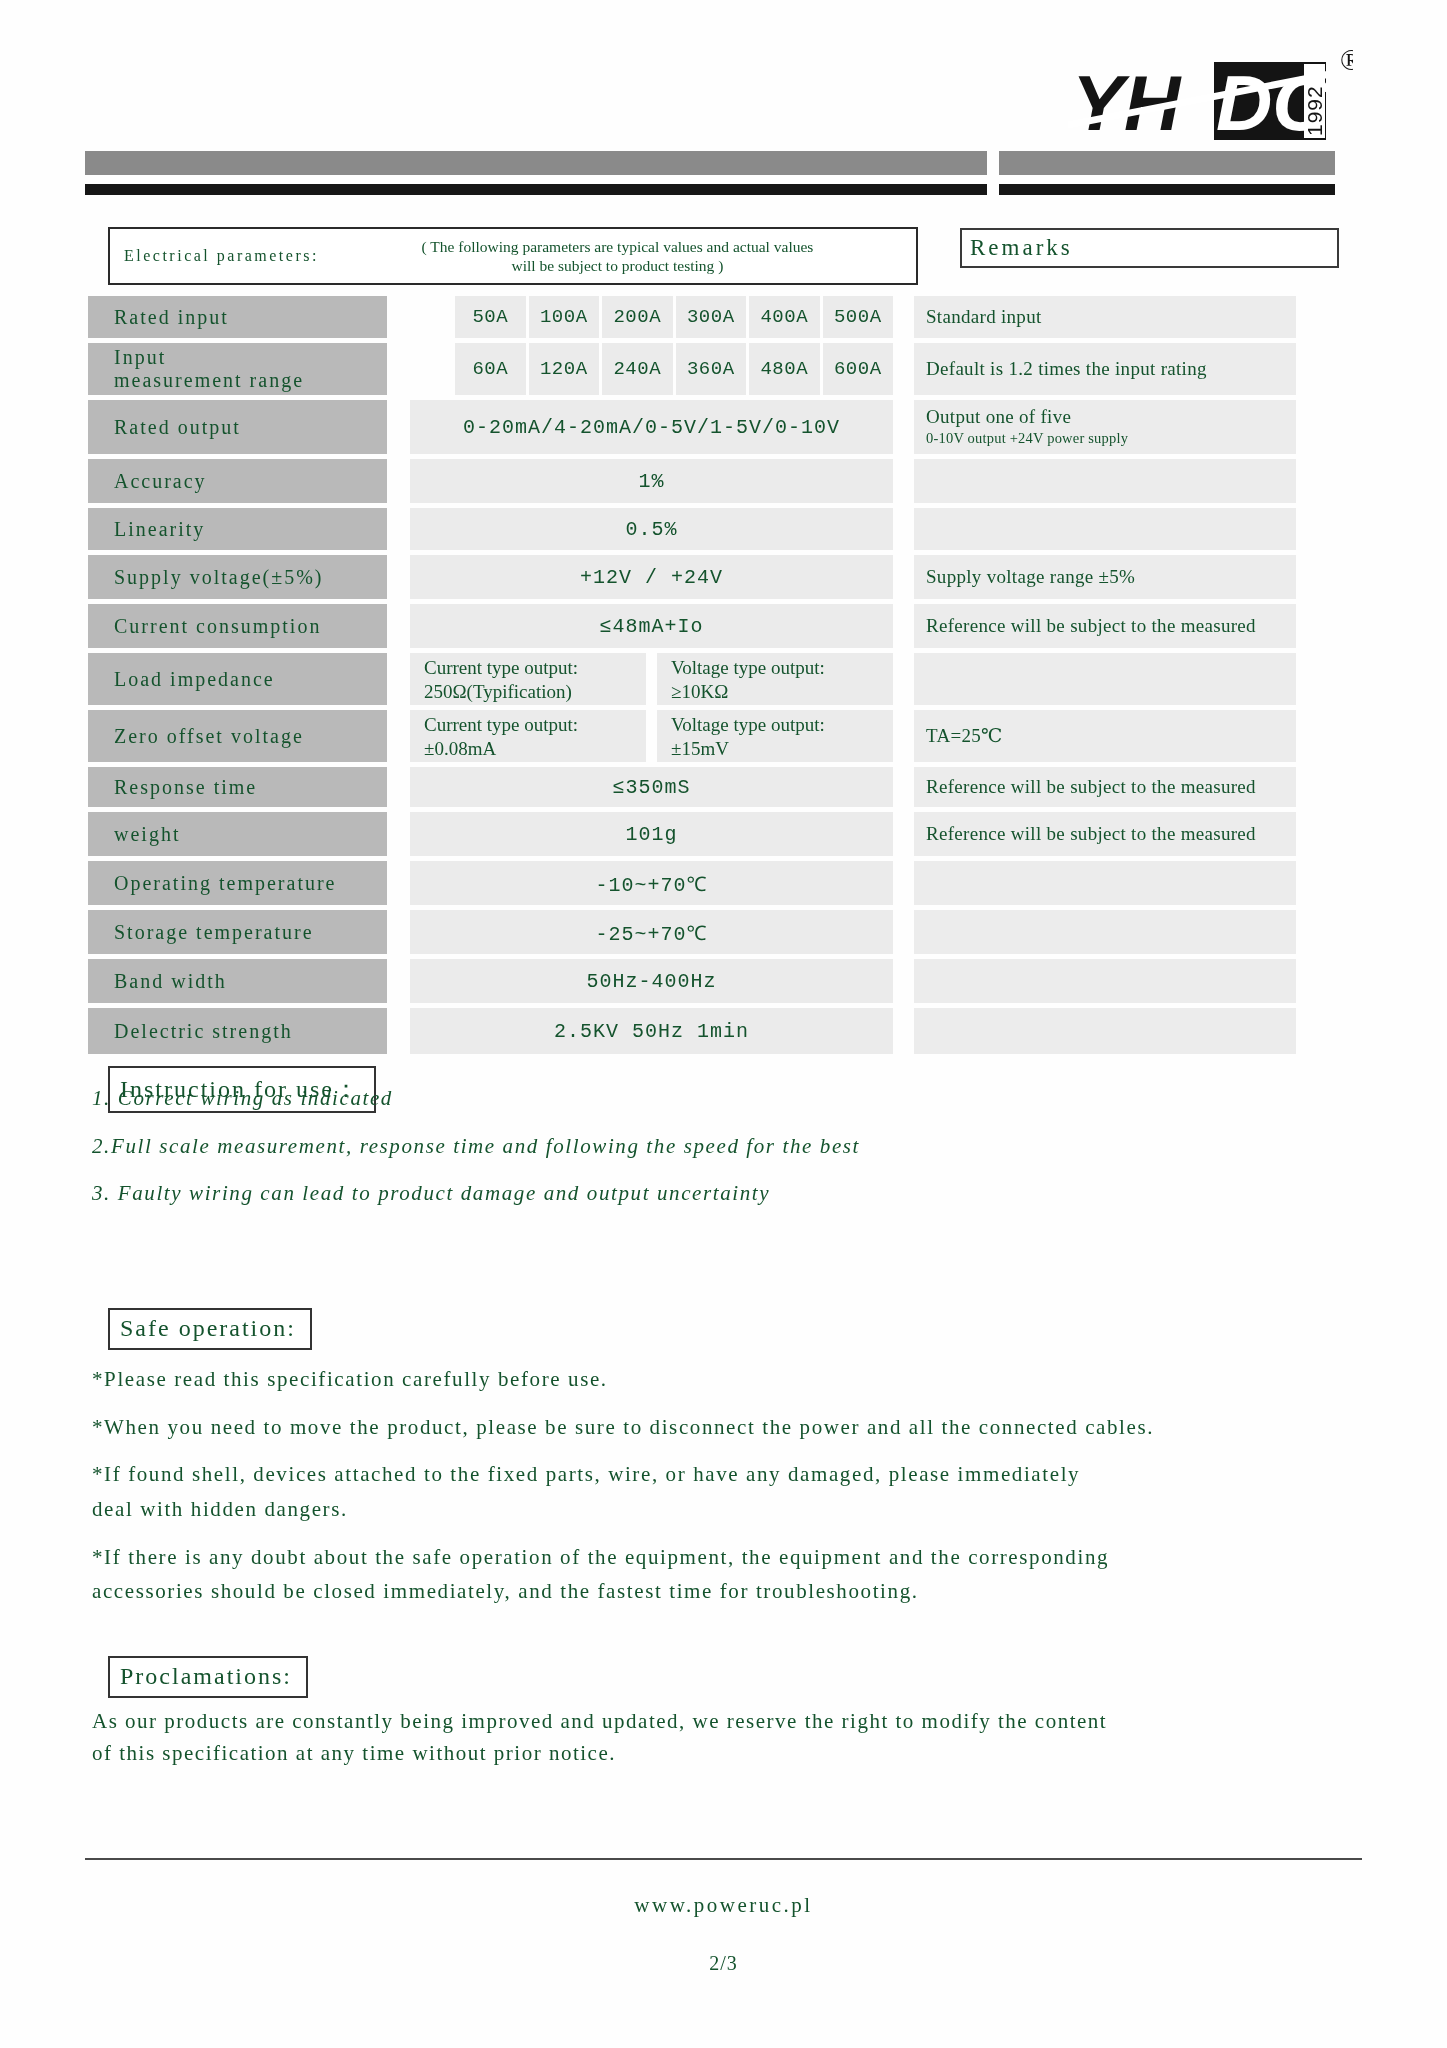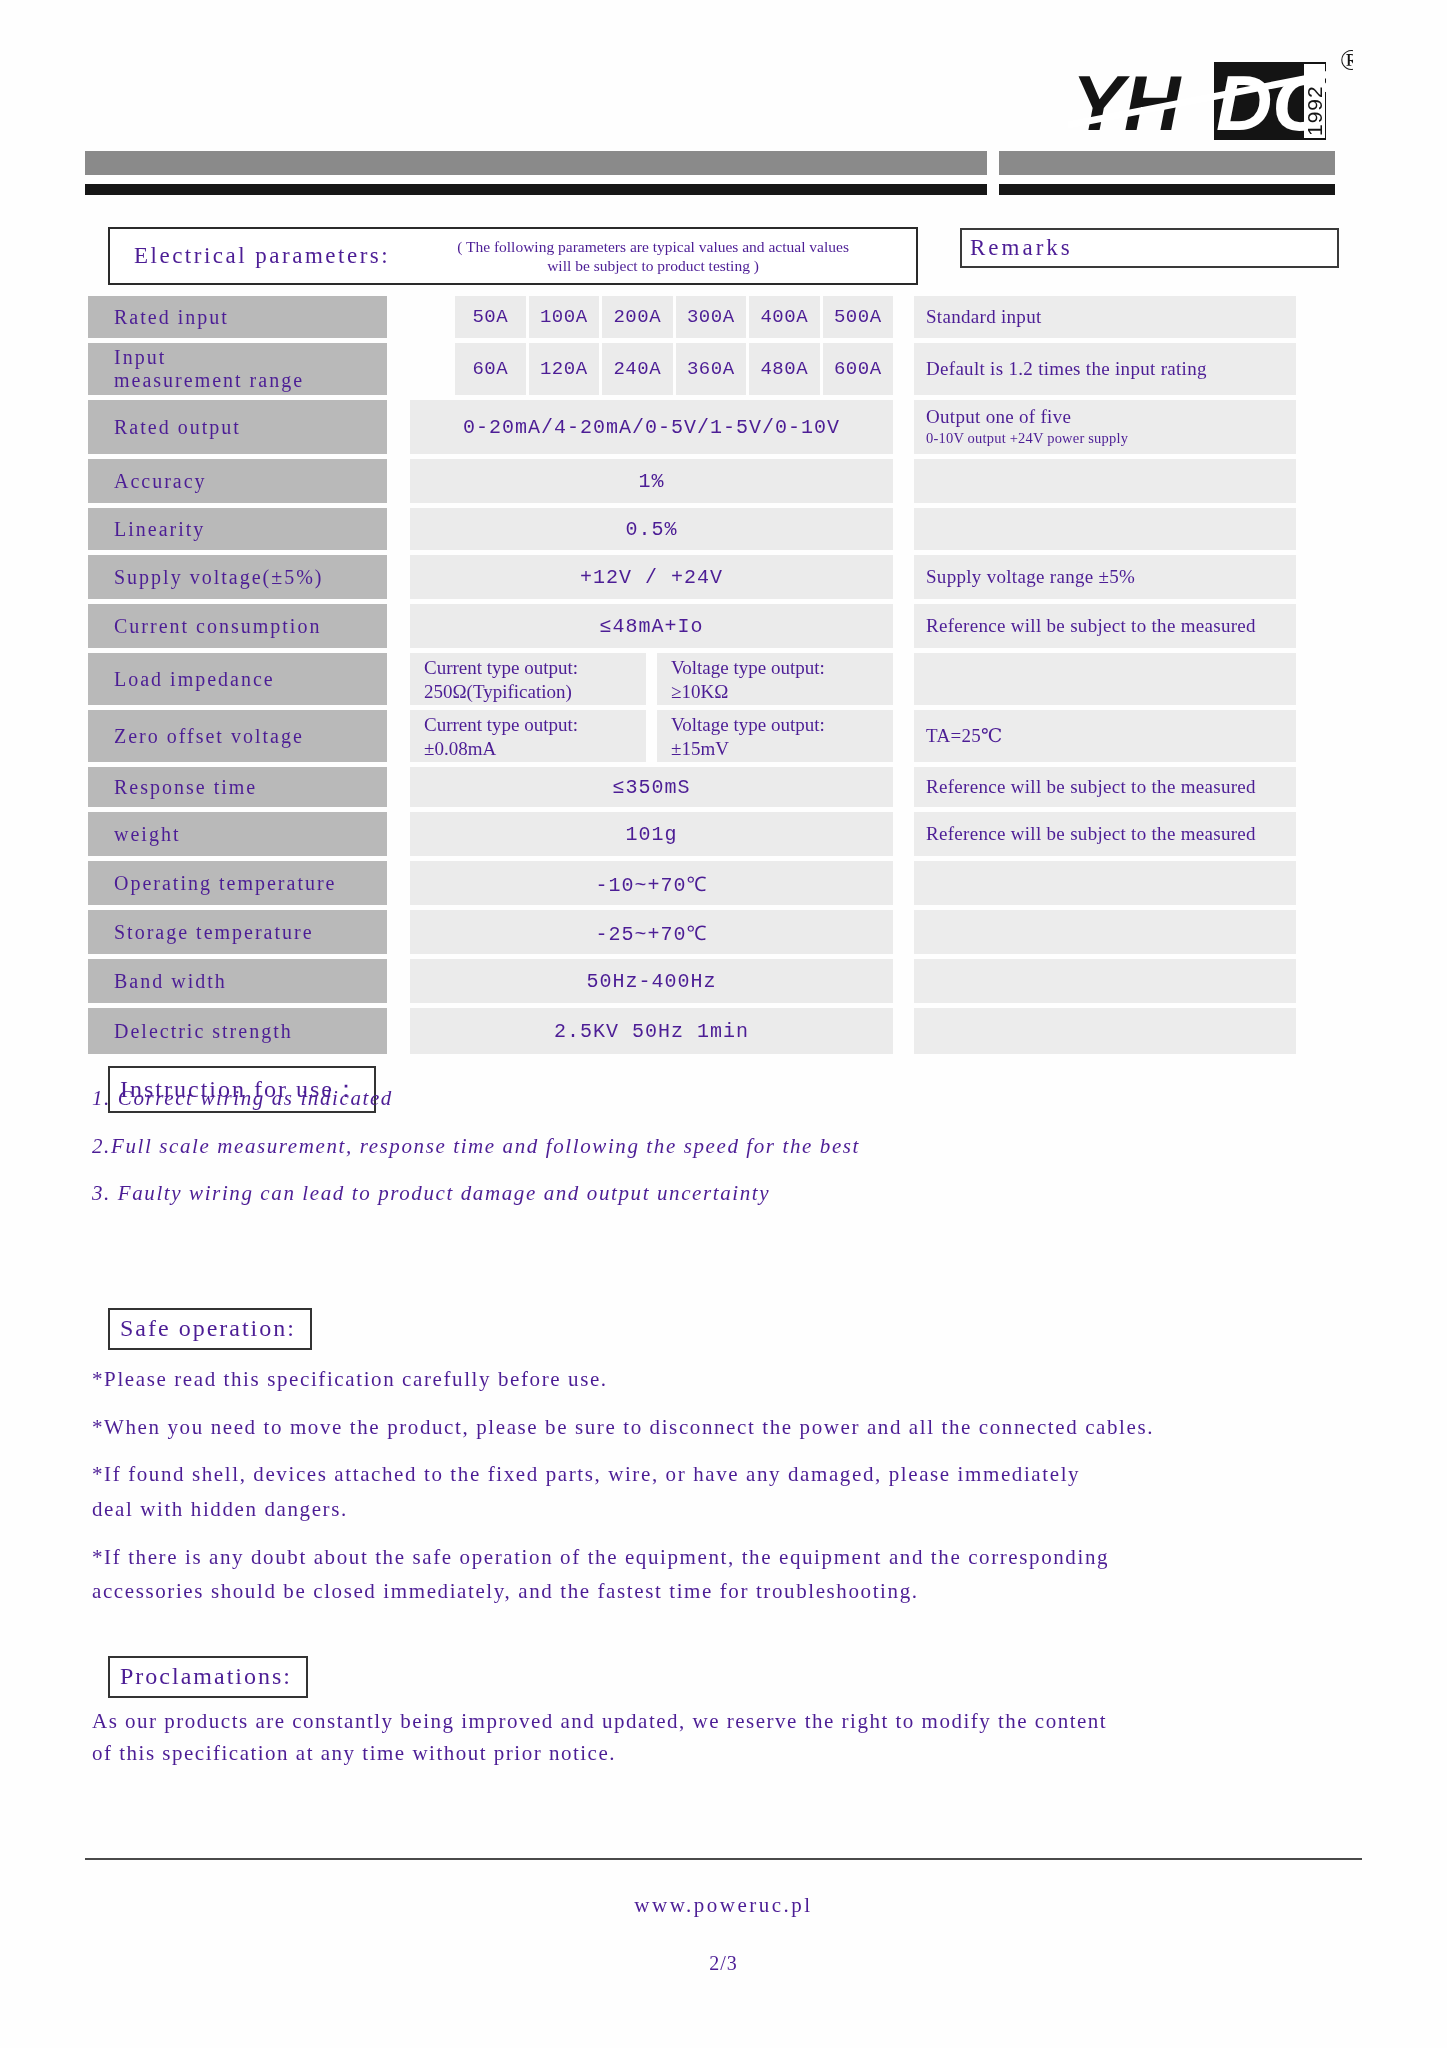--- a/index.html
+++ b/index.html
@@ -1,32 +1,32 @@
 <!DOCTYPE html>
 <html style="--label_bg: #b9b9b9; --cell_bg: #ebebeb; --remark_bg: #ececec; --bar_gray: #8a8a8a; --bar_black: #161616;"><head>
 <meta charset="utf-8">
 <style>
   html,body{margin:0;padding:0;background:#fff;}
   #page{
     position:relative;width:1447px;height:2048px;margin:0 auto;
     background:#fefefe;overflow:hidden;
-    font-family:"Liberation Serif","DejaVu Serif",serif;color:#4c1d95;
+    font-family:"Liberation Serif","DejaVu Serif",serif;color:#14532d;
   }
   
   .logo{position:absolute;left:1068px;top:48px;width:285px;height:110px;}
   .bar{position:absolute;}
   .bar-gray{top:151px;height:24px;background:var(--bar_gray,#8a8a8a);}
   .bar-black{top:184px;height:11px;background:var(--bar_black,#161616);}
   .seg-a{left:85px;width:902px;}
   .seg-b{left:999px;width:336px;}
   .ep-box{
     position:absolute;left:108px;top:227px;width:806px;height:54px;
     border:2px solid #2a2a2a;display:flex;align-items:center;background:#fff;
   }
-  .ep-title{font-size:23px;letter-spacing:2.5px;padding-left:24px;white-space:nowrap;}
+  .ep-title{font-size:16px;letter-spacing:2.5px;padding-left:14px;white-space:nowrap;}
   .ep-note{flex:1;text-align:center;font-size:15.5px;line-height:1.25;white-space:pre-line;padding:0 6px;}
   .remarks-box{
     position:absolute;left:960px;top:228px;width:375px;height:36px;
     border:2px solid #3a3a3a;display:flex;align-items:center;background:#fff;
   }
   .remarks-box span{font-size:23px;letter-spacing:3px;padding-left:8px;}
   
   .spec-table{position:absolute;left:88px;top:296px;width:1252px;}
   .t-row{display:grid;grid-template-columns:299px 527px 382px;column-gap:0;margin-bottom:5px;}
   .t-row>*:nth-child(2){margin-left:23px;margin-right:21px;}

